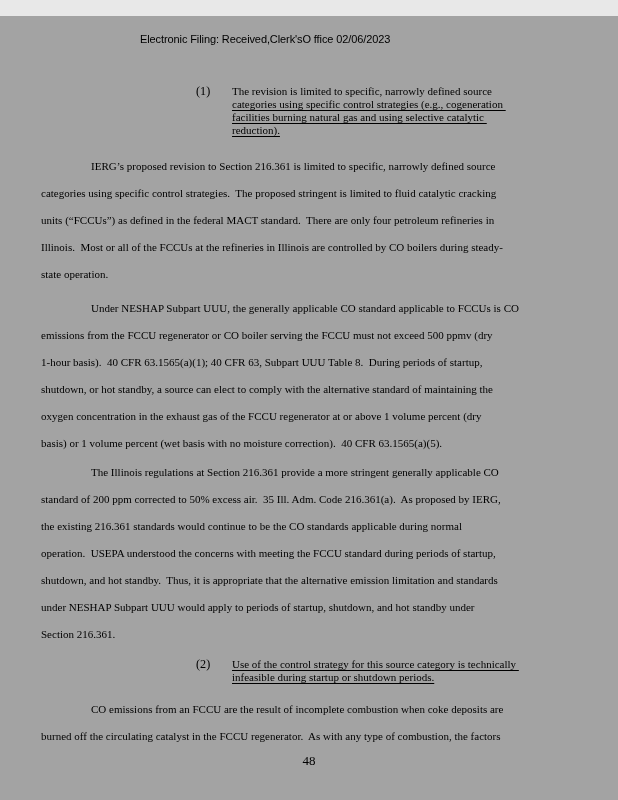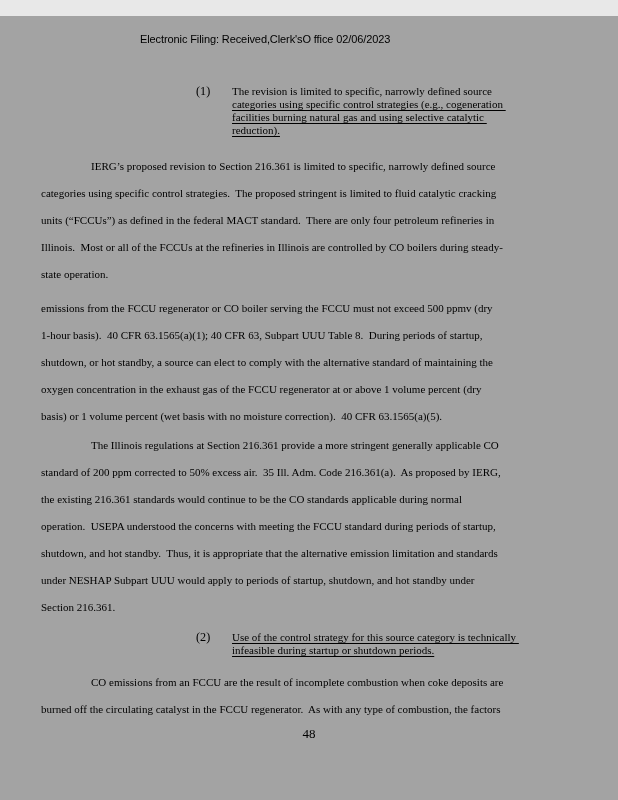--- a/index.html
+++ b/index.html
@@ -49,20 +49,21 @@
         </div>
       </div>
       <div class="block block-1 para">
         <div class="bline indent">IERG’s proposed revision to Section 216.361 is limited to specific, narrowly defined source</div>
         <div class="bline">categories using specific control strategies.  The proposed stringent is limited to fluid catalytic cracking</div>
         <div class="bline">units (“FCCUs”) as defined in the federal MACT standard.  There are only four petroleum refineries in</div>
         <div class="bline">Illinois.  Most or all of the FCCUs at the refineries in Illinois are controlled by CO boilers during steady-</div>
         <div class="bline">state operation.</div>
       </div>
       <div class="block block-2 para">
+        <div class="bline indent">Under NESHAP Subpart UUU, the generally applicable CO standard applicable to FCCUs is CO</div>
         <div class="bline">emissions from the FCCU regenerator or CO boiler serving the FCCU must not exceed 500 ppmv (dry</div>
         <div class="bline">1-hour basis).  40 CFR 63.1565(a)(1); 40 CFR 63, Subpart UUU Table 8.  During periods of startup,</div>
         <div class="bline">shutdown, or hot standby, a source can elect to comply with the alternative standard of maintaining the</div>
         <div class="bline">oxygen concentration in the exhaust gas of the FCCU regenerator at or above 1 volume percent (dry</div>
         <div class="bline">basis) or 1 volume percent (wet basis with no moisture correction).  40 CFR 63.1565(a)(5).</div>
       </div>
       <div class="block block-3 para">
         <div class="bline indent">The Illinois regulations at Section 216.361 provide a more stringent generally applicable CO</div>
         <div class="bline">standard of 200 ppm corrected to 50% excess air.  35 Ill. Adm. Code 216.361(a).  As proposed by IERG,</div>
         <div class="bline">the existing 216.361 standards would continue to be the CO standards applicable during normal</div>

